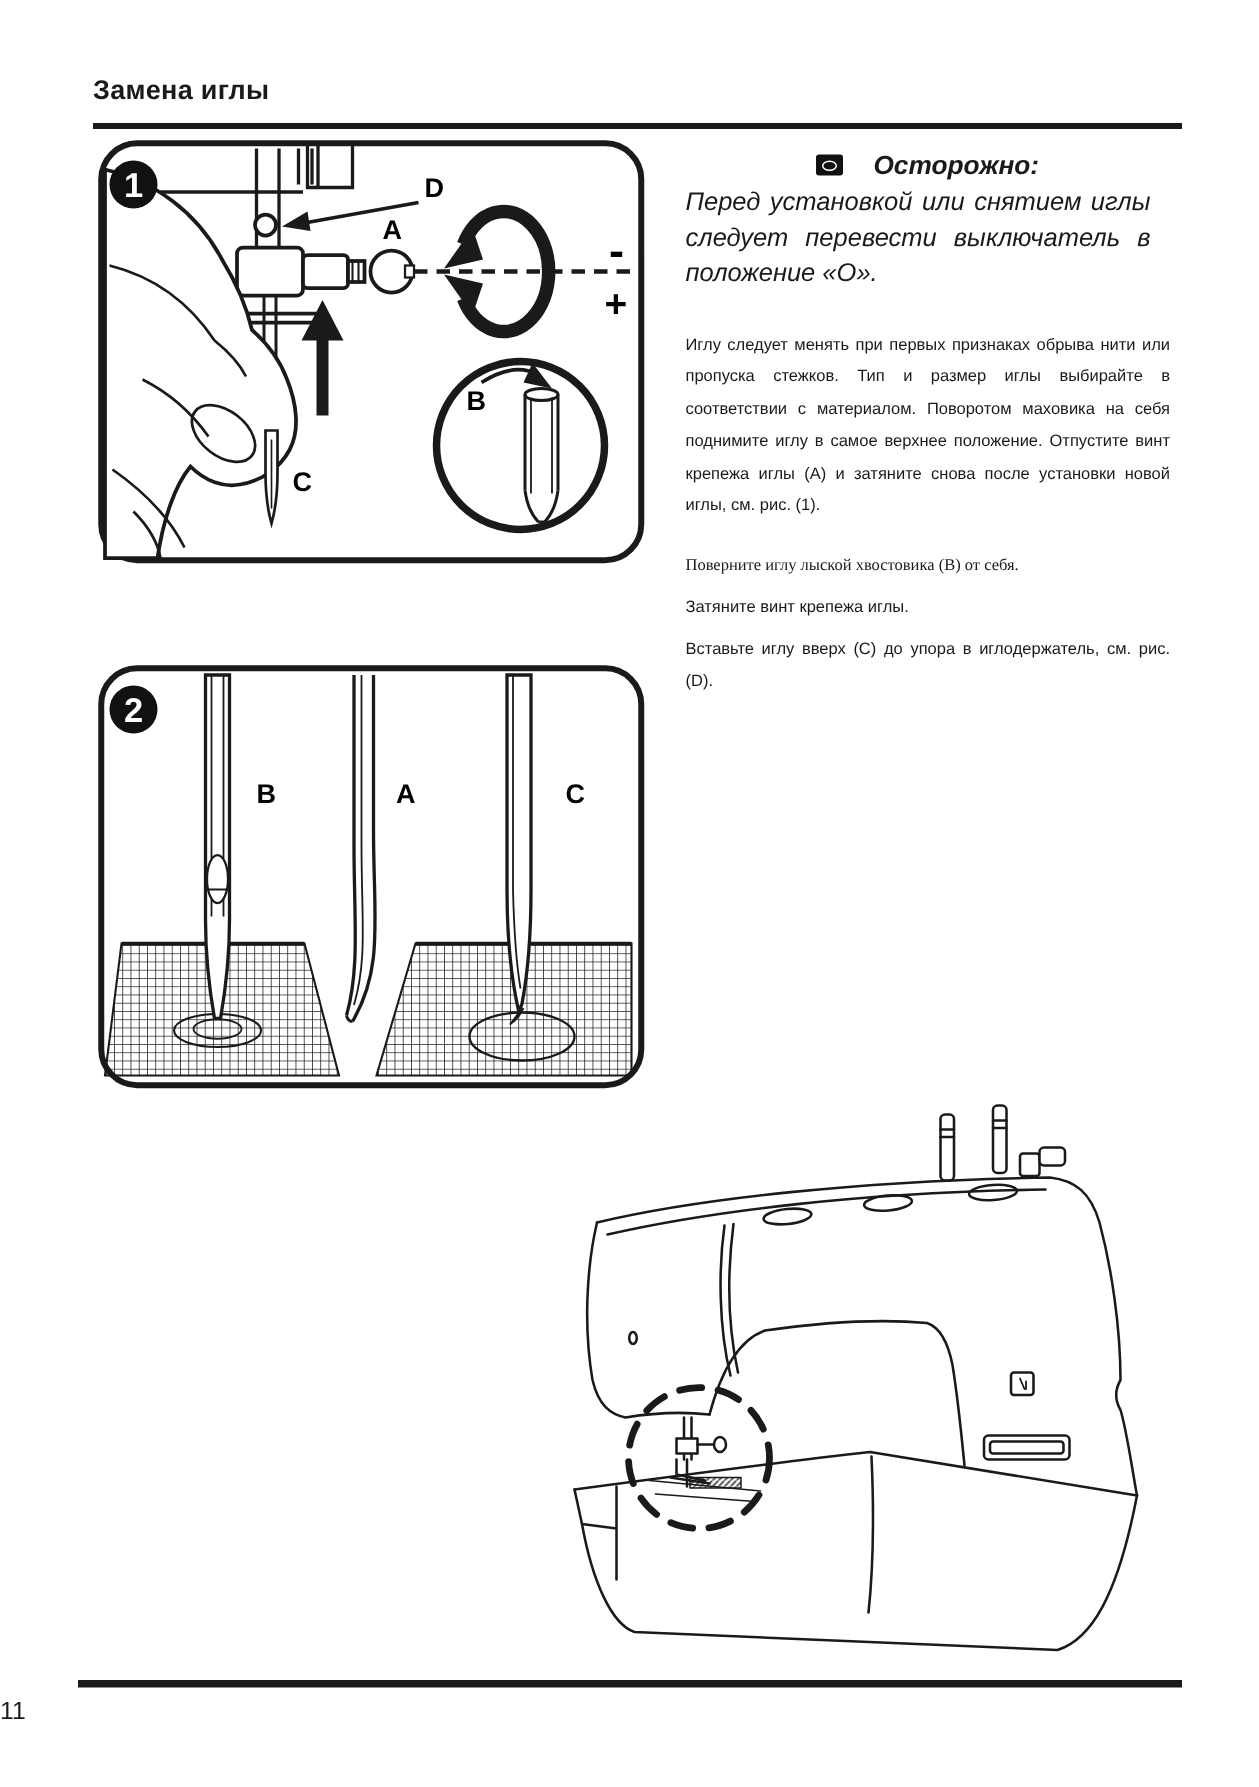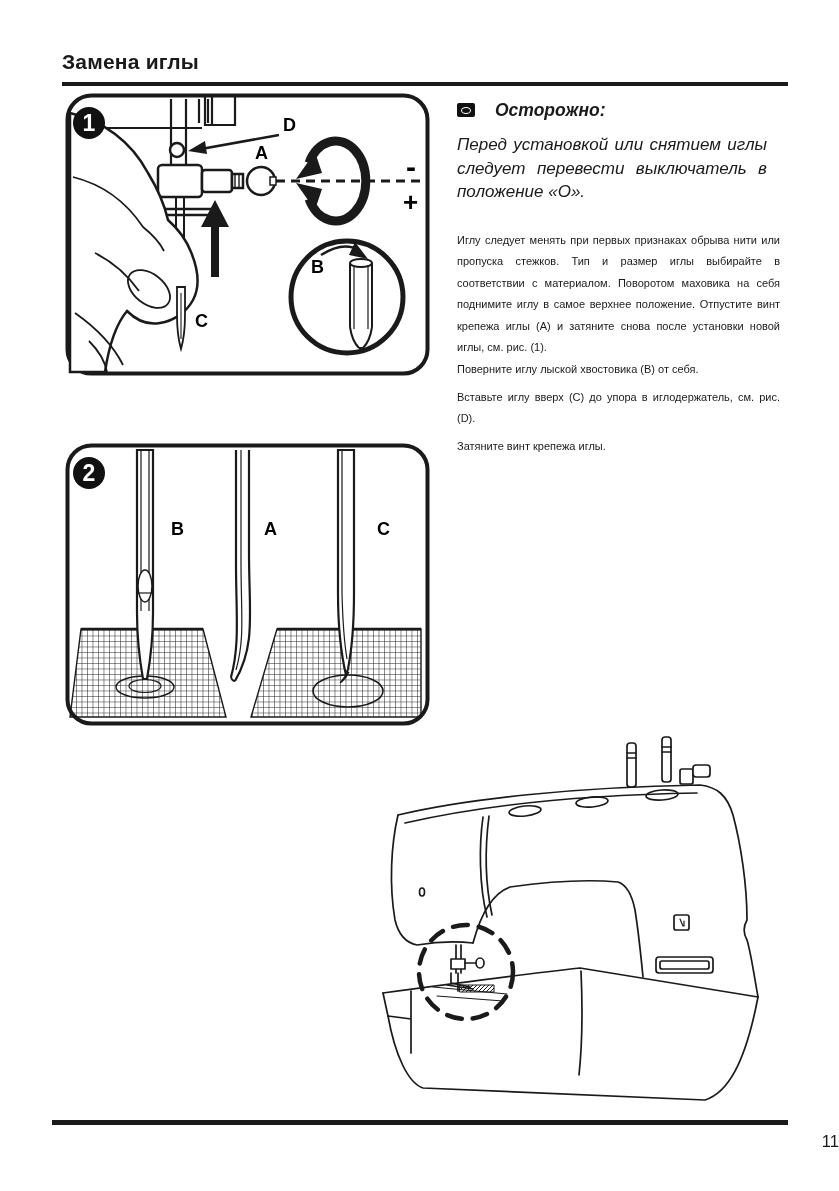--- a/index.html
+++ b/index.html
@@ -1,34 +1,34 @@
 <!DOCTYPE html>
 <html><head>
 <meta charset="utf-8">
 <style>
   html,body{margin:0;padding:0;background:#fff;}
   .page{position:relative;width:839px;height:1191px;background:#fff;overflow:hidden;
         font-family:"Liberation Sans",sans-serif;color:#1a1a1a;}
-  .title{position:absolute;left:62px;top:50px;font-size:21px;font-weight:bold;letter-spacing:.2px;}
+  .title{position:absolute;left:62px;top:50px;font-size:18px;font-weight:bold;letter-spacing:.2px;}
   .rule-top{position:absolute;left:62px;top:82px;width:726px;height:4px;background:#1a1a1a;}
   .rule-bottom{position:absolute;left:52px;top:1120px;width:736px;height:5px;background:#1a1a1a;}
-  .page-num{position:absolute;left:0;top:1132px;width:100%;text-align:right;font-size:16.5px;}
+  .page-num{position:absolute;left:0;top:1132px;width:100%;text-align:left;font-size:16.5px;}
   .fig{position:absolute;left:65px;width:365px;height:283px;}
   .fig1{top:93px;} .fig2{top:443px;}
   .right-col{position:absolute;left:457px;top:99px;width:323px;}
-  .warn-head{display:flex;align-items:center;gap:20px;height:22px;}
+  .warn-head{display:flex;align-items:center;gap:20px;height:22px;justify-content:center;}
   .warn-icon{width:18px;height:14px;background:#111;border-radius:2px;position:relative;flex:0 0 auto;}
   .warn-icon::after{content:'';position:absolute;left:4px;right:4px;top:3.5px;bottom:3.5px;
         border:1.6px solid #fff;border-radius:50%;}
   .warn-label{font-size:17.5px;font-weight:bold;font-style:italic;}
-  .warn-text{margin-top:12px;width:310px;font-size:17px;font-style:italic;line-height:23.5px;
+  .warn-text{margin-top:2px;width:310px;font-size:17px;font-style:italic;line-height:23.5px;
         text-align:justify;text-align-last:left;}
   .body-p{font-size:11px;line-height:21.5px;text-align:justify;text-align-last:left;}
   .p1{margin-top:26px;}
-  .p2{margin-top:0;} .p3,.p4,.p5{margin-top:6.5px;}
+  .p2{margin-top:18px;font-family:Liberation Serif, serif;} .p3,.p4,.p5{margin-top:6.5px;}
   .machine{position:absolute;left:375px;top:735px;width:420px;height:375px;}
   svg text{font-family:"Liberation Sans",sans-serif;}
 </style>
 </head>
 <body>
 
 <div class="page">
 
   <div class="title">Замена иглы</div>
   <div class="rule-top"></div>
@@ -165,22 +165,22 @@
   </div>
 
   <div class="right-col">
     <div class="warn-head">
       <span class="warn-icon"></span>
       <span class="warn-label">Осторожно:</span>
     </div>
     <div class="warn-text">Перед установкой или снятием иглы следует перевести выключатель в положение «О».</div>
     <div class="body-p p1">Иглу следует менять при первых признаках обрыва нити или пропуска стежков. Тип и размер иглы выбирайте в соответствии с материалом. Поворотом маховика на себя поднимите иглу в самое верхнее положение. Отпустите винт крепежа иглы (А) и затяните снова после установки новой иглы, см. рис. (1).</div>
     <div class="body-p p2">Поверните иглу лыской хвостовика (В) от себя.</div>
+    <div class="body-p p4">Затяните винт крепежа иглы.</div>
     <div class="body-p p3">Вставьте иглу вверх (С) до упора в иглодержатель, см. рис. (D).</div>
-    <div class="body-p p4">Затяните винт крепежа иглы.</div>
   </div>
 
   <div class="machine">
     <svg width="420" height="375" viewBox="0 0 420 375">
       <defs>
         <pattern id="hatchM" width="4" height="4" patternUnits="userSpaceOnUse">
           <path d="M 0,4 L 4,0" stroke="#1a1a1a" stroke-width="1"></path>
         </pattern>
       </defs>
       <g fill="none" stroke="#1a1a1a" stroke-width="1.7" stroke-linejoin="round" stroke-linecap="round">

